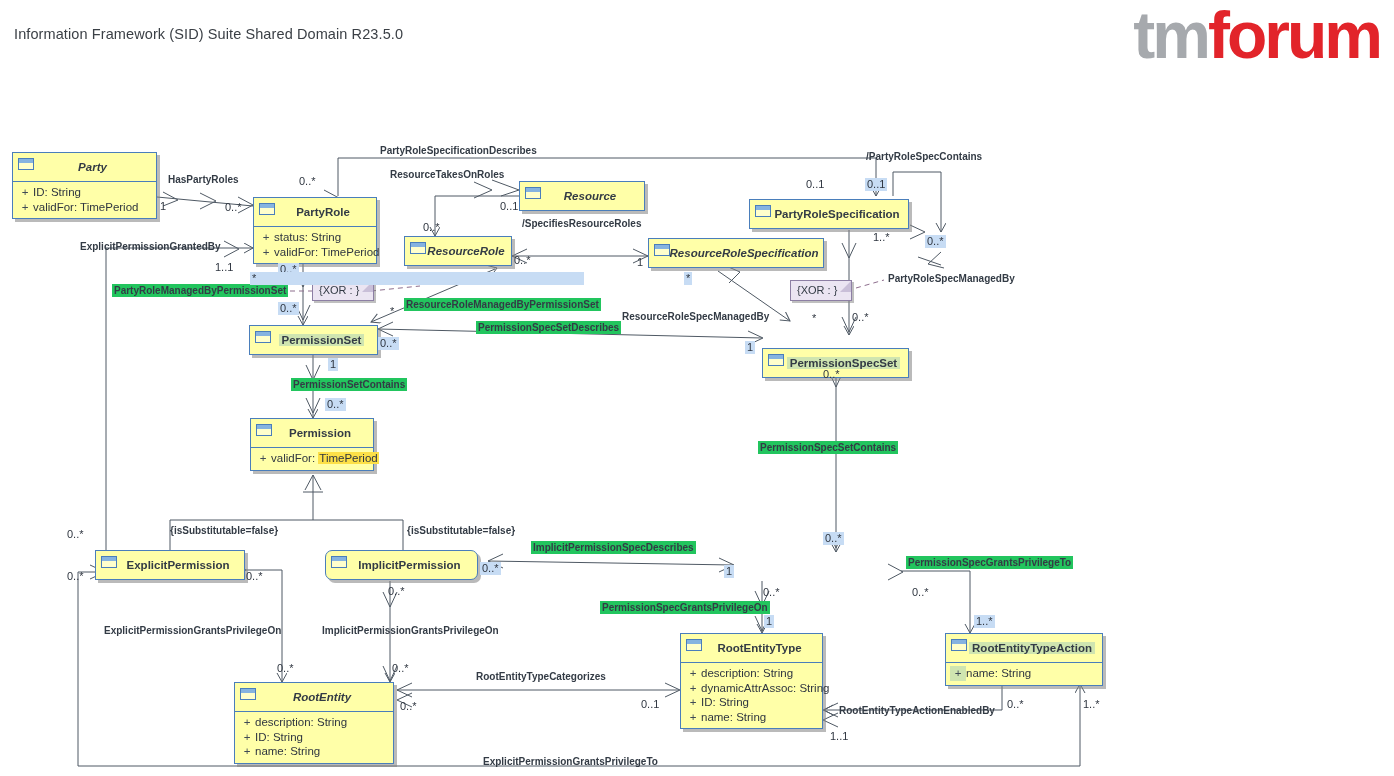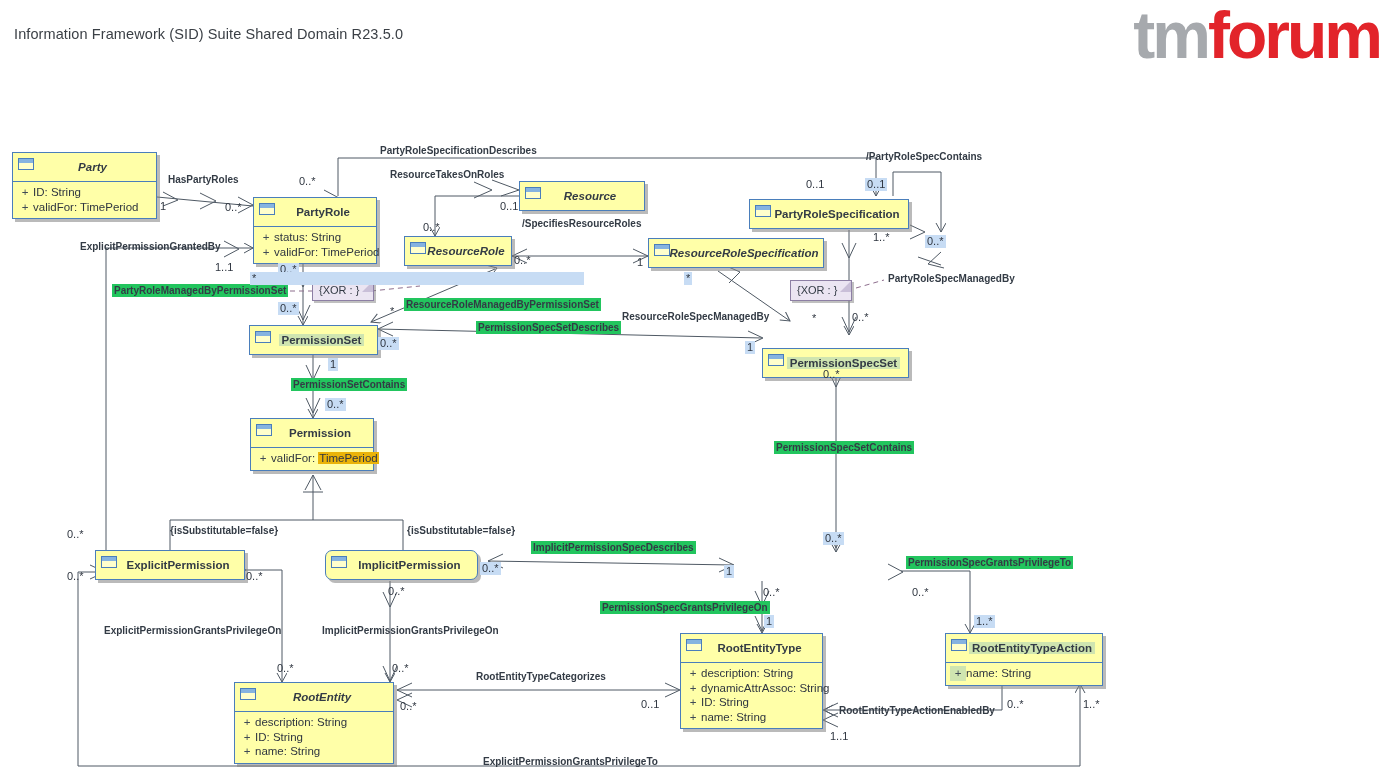--- a/index.html
+++ b/index.html
@@ -99,21 +99,21 @@
     white-space: nowrap;
     color: #2f3640;
   }
   .cls .attr .vis {
     width: 16px;
     flex: 0 0 16px;
     text-align: center;
     color: #3f4a55;
   }
   .cls .attr .vis.hl { background: #cfe5b0; }
-  .cls .attr .txt .hl { background: #eab308; padding: 0 1px; }
+  .cls .attr .txt .hl { background: #fde047; padding: 0 1px; }
 
   
   .lbl {
     position: absolute;
     font-size: 10px;
     color: #333b45;
     white-space: nowrap;
     line-height: 13px;
     font-weight: bold;
   }
@@ -446,21 +446,21 @@
   <div class="lbl" style="left:390px; top:168px;">ResourceTakesOnRoles</div>
   <div class="lbl" style="left:522px; top:217px;">/SpecifiesResourceRoles</div>
   <div class="lbl" style="left:866px; top:150px;">/PartyRoleSpecContains</div>
   <div class="lbl" style="left:80px; top:240px;">ExplicitPermissionGrantedBy</div>
   <div class="lbl blue" style="left:112px; top:284px;">PartyRoleManagedByPermissionSet</div>
   <div class="lbl blue" style="left:404px; top:298px;">ResourceRoleManagedByPermissionSet</div>
   <div class="lbl blue" style="left:476px; top:321px;">PermissionSpecSetDescribes</div>
   <div class="lbl" style="left:622px; top:310px;">ResourceRoleSpecManagedBy</div>
   <div class="lbl" style="left:888px; top:272px;">PartyRoleSpecManagedBy</div>
   <div class="lbl blue" style="left:291px; top:378px;">PermissionSetContains</div>
-  <div class="lbl blue" style="left:758px; top:441px;margin-left:16px;">PermissionSpecSetContains</div>
+  <div class="lbl blue" style="left:758px; top:441px;">PermissionSpecSetContains</div>
   <div class="lbl blue" style="left:531px; top:541px;">ImplicitPermissionSpecDescribes</div>
   <div class="lbl blue" style="left:906px; top:556px;">PermissionSpecGrantsPrivilegeTo</div>
   <div class="lbl blue" style="left:600px; top:601px;">PermissionSpecGrantsPrivilegeOn</div>
   <div class="lbl" style="left:104px; top:624px;">ExplicitPermissionGrantsPrivilegeOn</div>
   <div class="lbl" style="left:322px; top:624px;">ImplicitPermissionGrantsPrivilegeOn</div>
   <div class="lbl" style="left:476px; top:670px;">RootEntityTypeCategorizes</div>
   <div class="lbl" style="left:839px; top:704px;">RootEntityTypeActionEnabledBy</div>
   <div class="lbl" style="left:483px; top:755px;">ExplicitPermissionGrantsPrivilegeTo</div>
   <div class="lbl" style="left:170px; top:524px;">{isSubstitutable=false}</div>
   <div class="lbl" style="left:407px; top:524px;">{isSubstitutable=false}</div>

